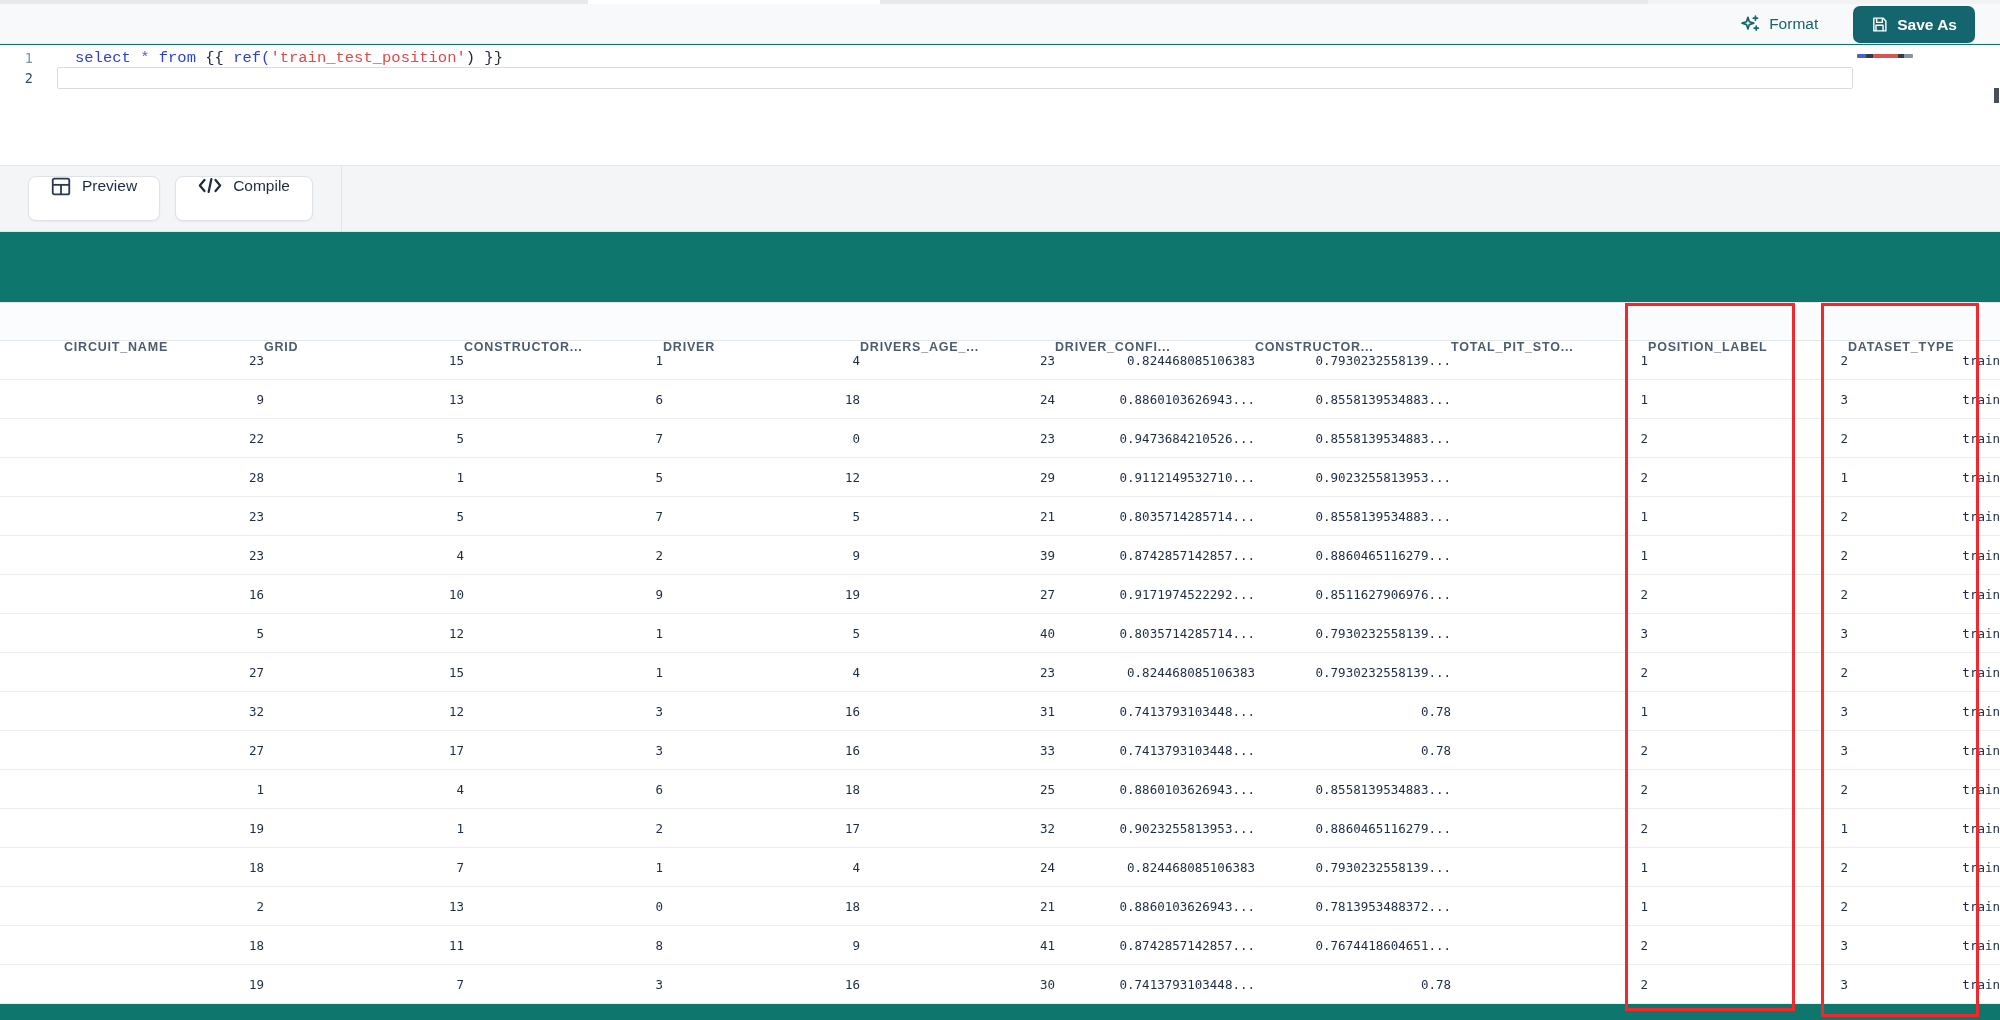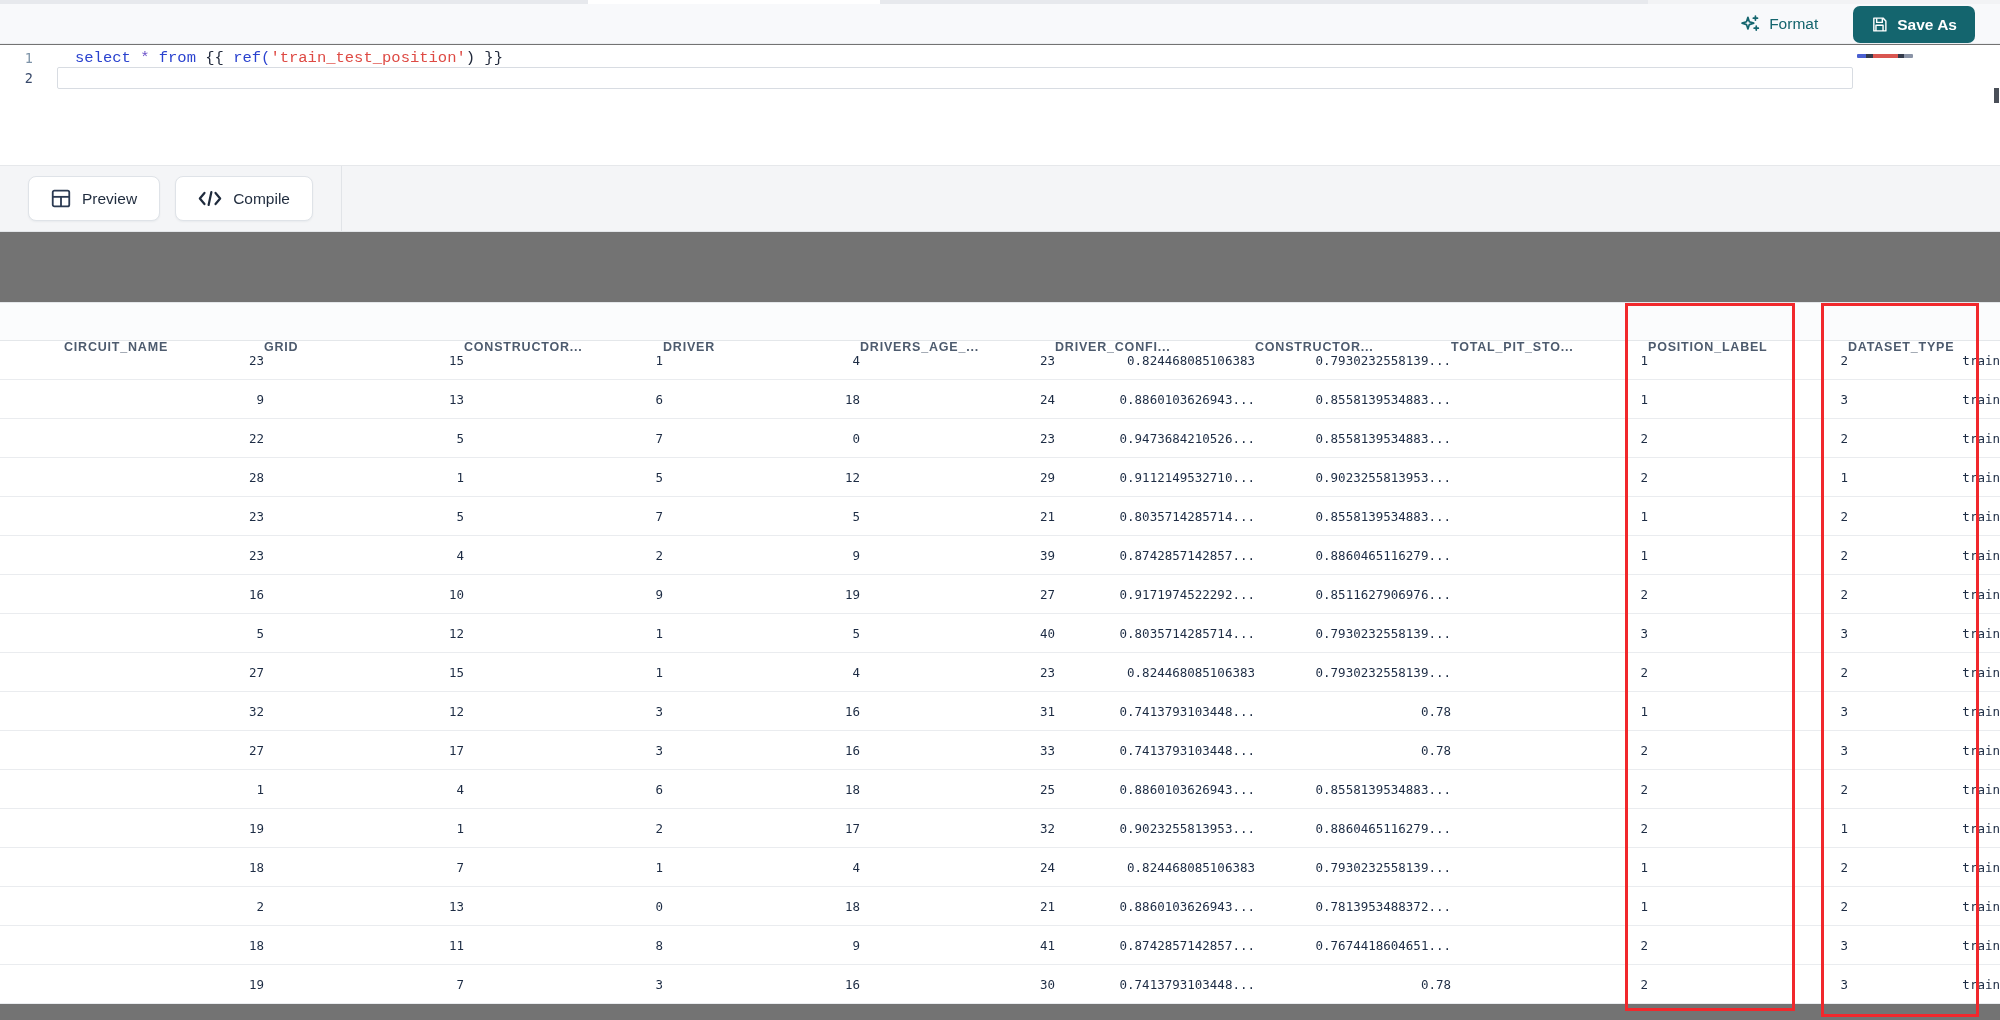--- a/index.html
+++ b/index.html
@@ -1,20 +1,20 @@
 <!DOCTYPE html>
 <html><head>
 <meta charset="utf-8">
 <style>
   * { box-sizing: border-box; margin: 0; padding: 0; }
   html,body { background:#fff; }
   .page {
     position: relative;
     width: 2000px; height: 1020px;
-    background: #737373;
+    background: #0f766e;
     overflow: hidden;
     font-family: "Liberation Sans", sans-serif;
     --accent-teal:#14656E; --link-teal:#1B7D89; --annotation-red:#F1282C;
   }
 
   
   .tabstrip { position:absolute; top:0; left:0; right:0; height:4px; background:#e7e9ed; }
   .tab-sliver-active { position:absolute; top:0; left:588px; width:292px; height:4px; background:#fff; }
   .tab-sliver-right { position:absolute; top:0; left:1648px; right:0; height:4px; background:#f2f3f5; }
 
@@ -62,21 +62,21 @@
   }
   .scroll-nub { position:absolute; left:1994px; top:43px; width:5px; height:15px; background:#4a4f58; }
 
   
   .action-bar {
     position:absolute; top:165px; left:0; right:0; height:67px;
     background:#f4f5f7; border-top:1px solid #e6e8eb; border-bottom:1px solid #e3e6e9;
     display:flex; align-items:center;
   }
   .bar-btn {
-    height:45px; padding:0 22px; display:flex; align-items:center; gap:11px;
+    height:45px; padding:0 22px; display:flex; align-items:flex-start; gap:11px;
     background:#fff; border:1px solid #dfe3e8; border-radius:8px;
     font-family:"Liberation Sans", sans-serif; font-size:15.5px; color:#1f2b3d;
     box-shadow:0 1px 2px rgba(20,30,50,.05); cursor:pointer;
   }
   .btn-preview { margin-left:28px; }
   .btn-compile { margin-left:15px; }
   .bar-divider { width:1px; align-self:stretch; background:#e1e4e8; margin-left:28px; }
   .tabs { display:flex; align-self:stretch; margin-left:28px; }
   .tab {
     display:flex; align-items:center; padding:0 24px; position:relative;

